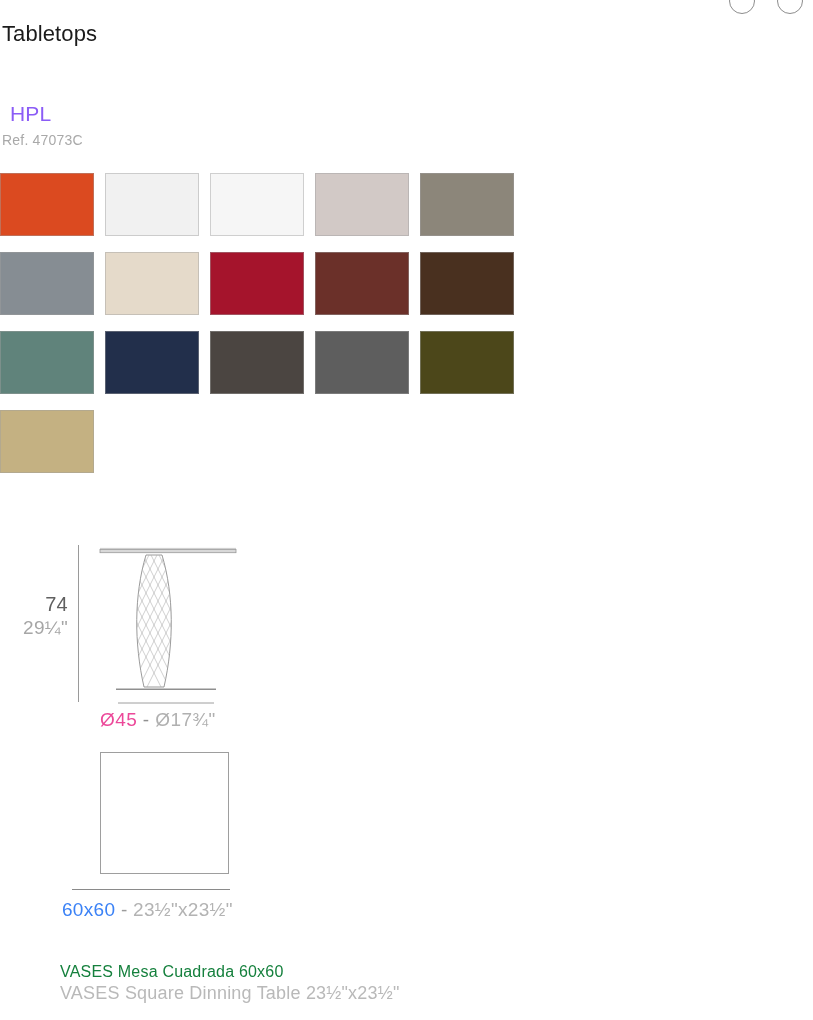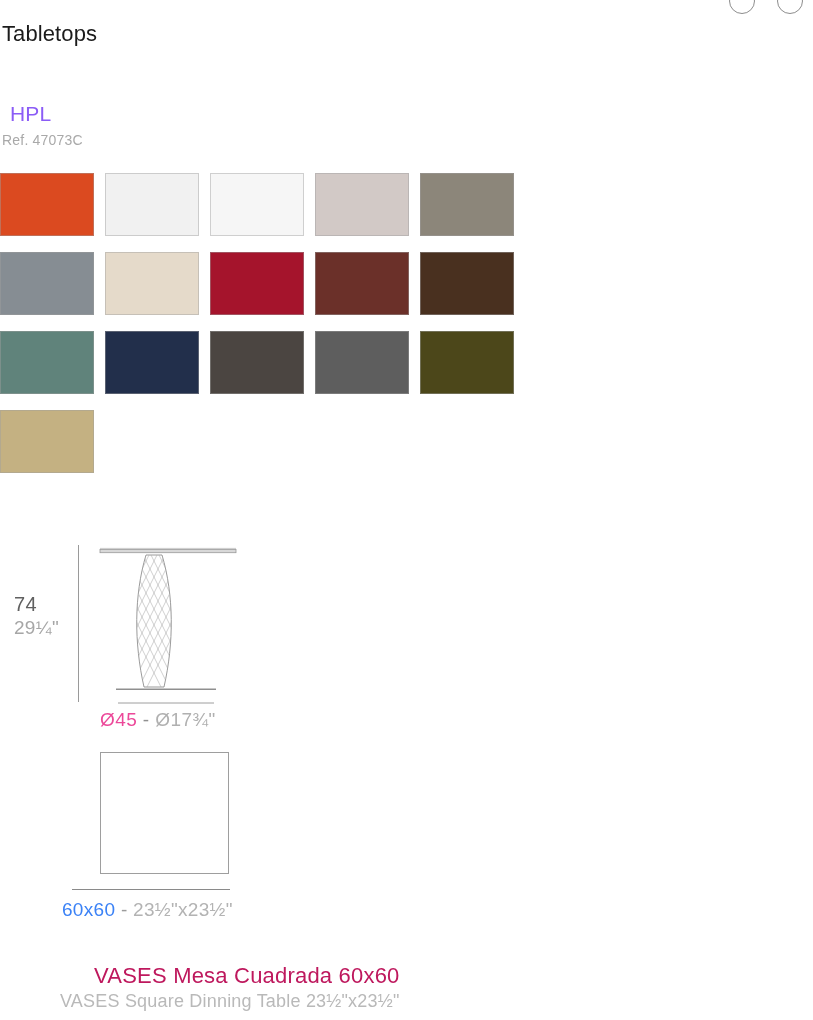--- a/index.html
+++ b/index.html
@@ -98,22 +98,22 @@
     top: 20px;
     width: 1px;
     height: 157px;
     background: #9a9a9a;
   }
   .dim-height {
     position: absolute;
     left: 0px;
     top: 68px;
     width: 68px;
+    text-align: right;
     line-height: 1.18;
-    padding-left: 14px;
   }
   .dim-height .metric {
     display: block;
     font-size: 20px;
     color: #606060;
     letter-spacing: 0.3px;
   }
   .dim-height .imperial {
     display: block;
     font-size: 19px;
@@ -171,24 +171,23 @@
 
   
   .product-caption {
     position: absolute;
     left: 60px;
     top: 961px;
     line-height: 1.33;
   }
   .product-caption .name-es {
     display: block;
-    font-size: 22px;
-    color: #be185d;
-    letter-spacing: 0.2px;
-    text-align: right;
+    font-size: 16px;
+    color: #15803d;
+    letter-spacing: 0.2px;
   }
   .product-caption .name-en {
     display: block;
     font-size: 18px;
     color: #b9b9b9;
     letter-spacing: 0.2px;
   }
 </style>
 </head>
 <body>

